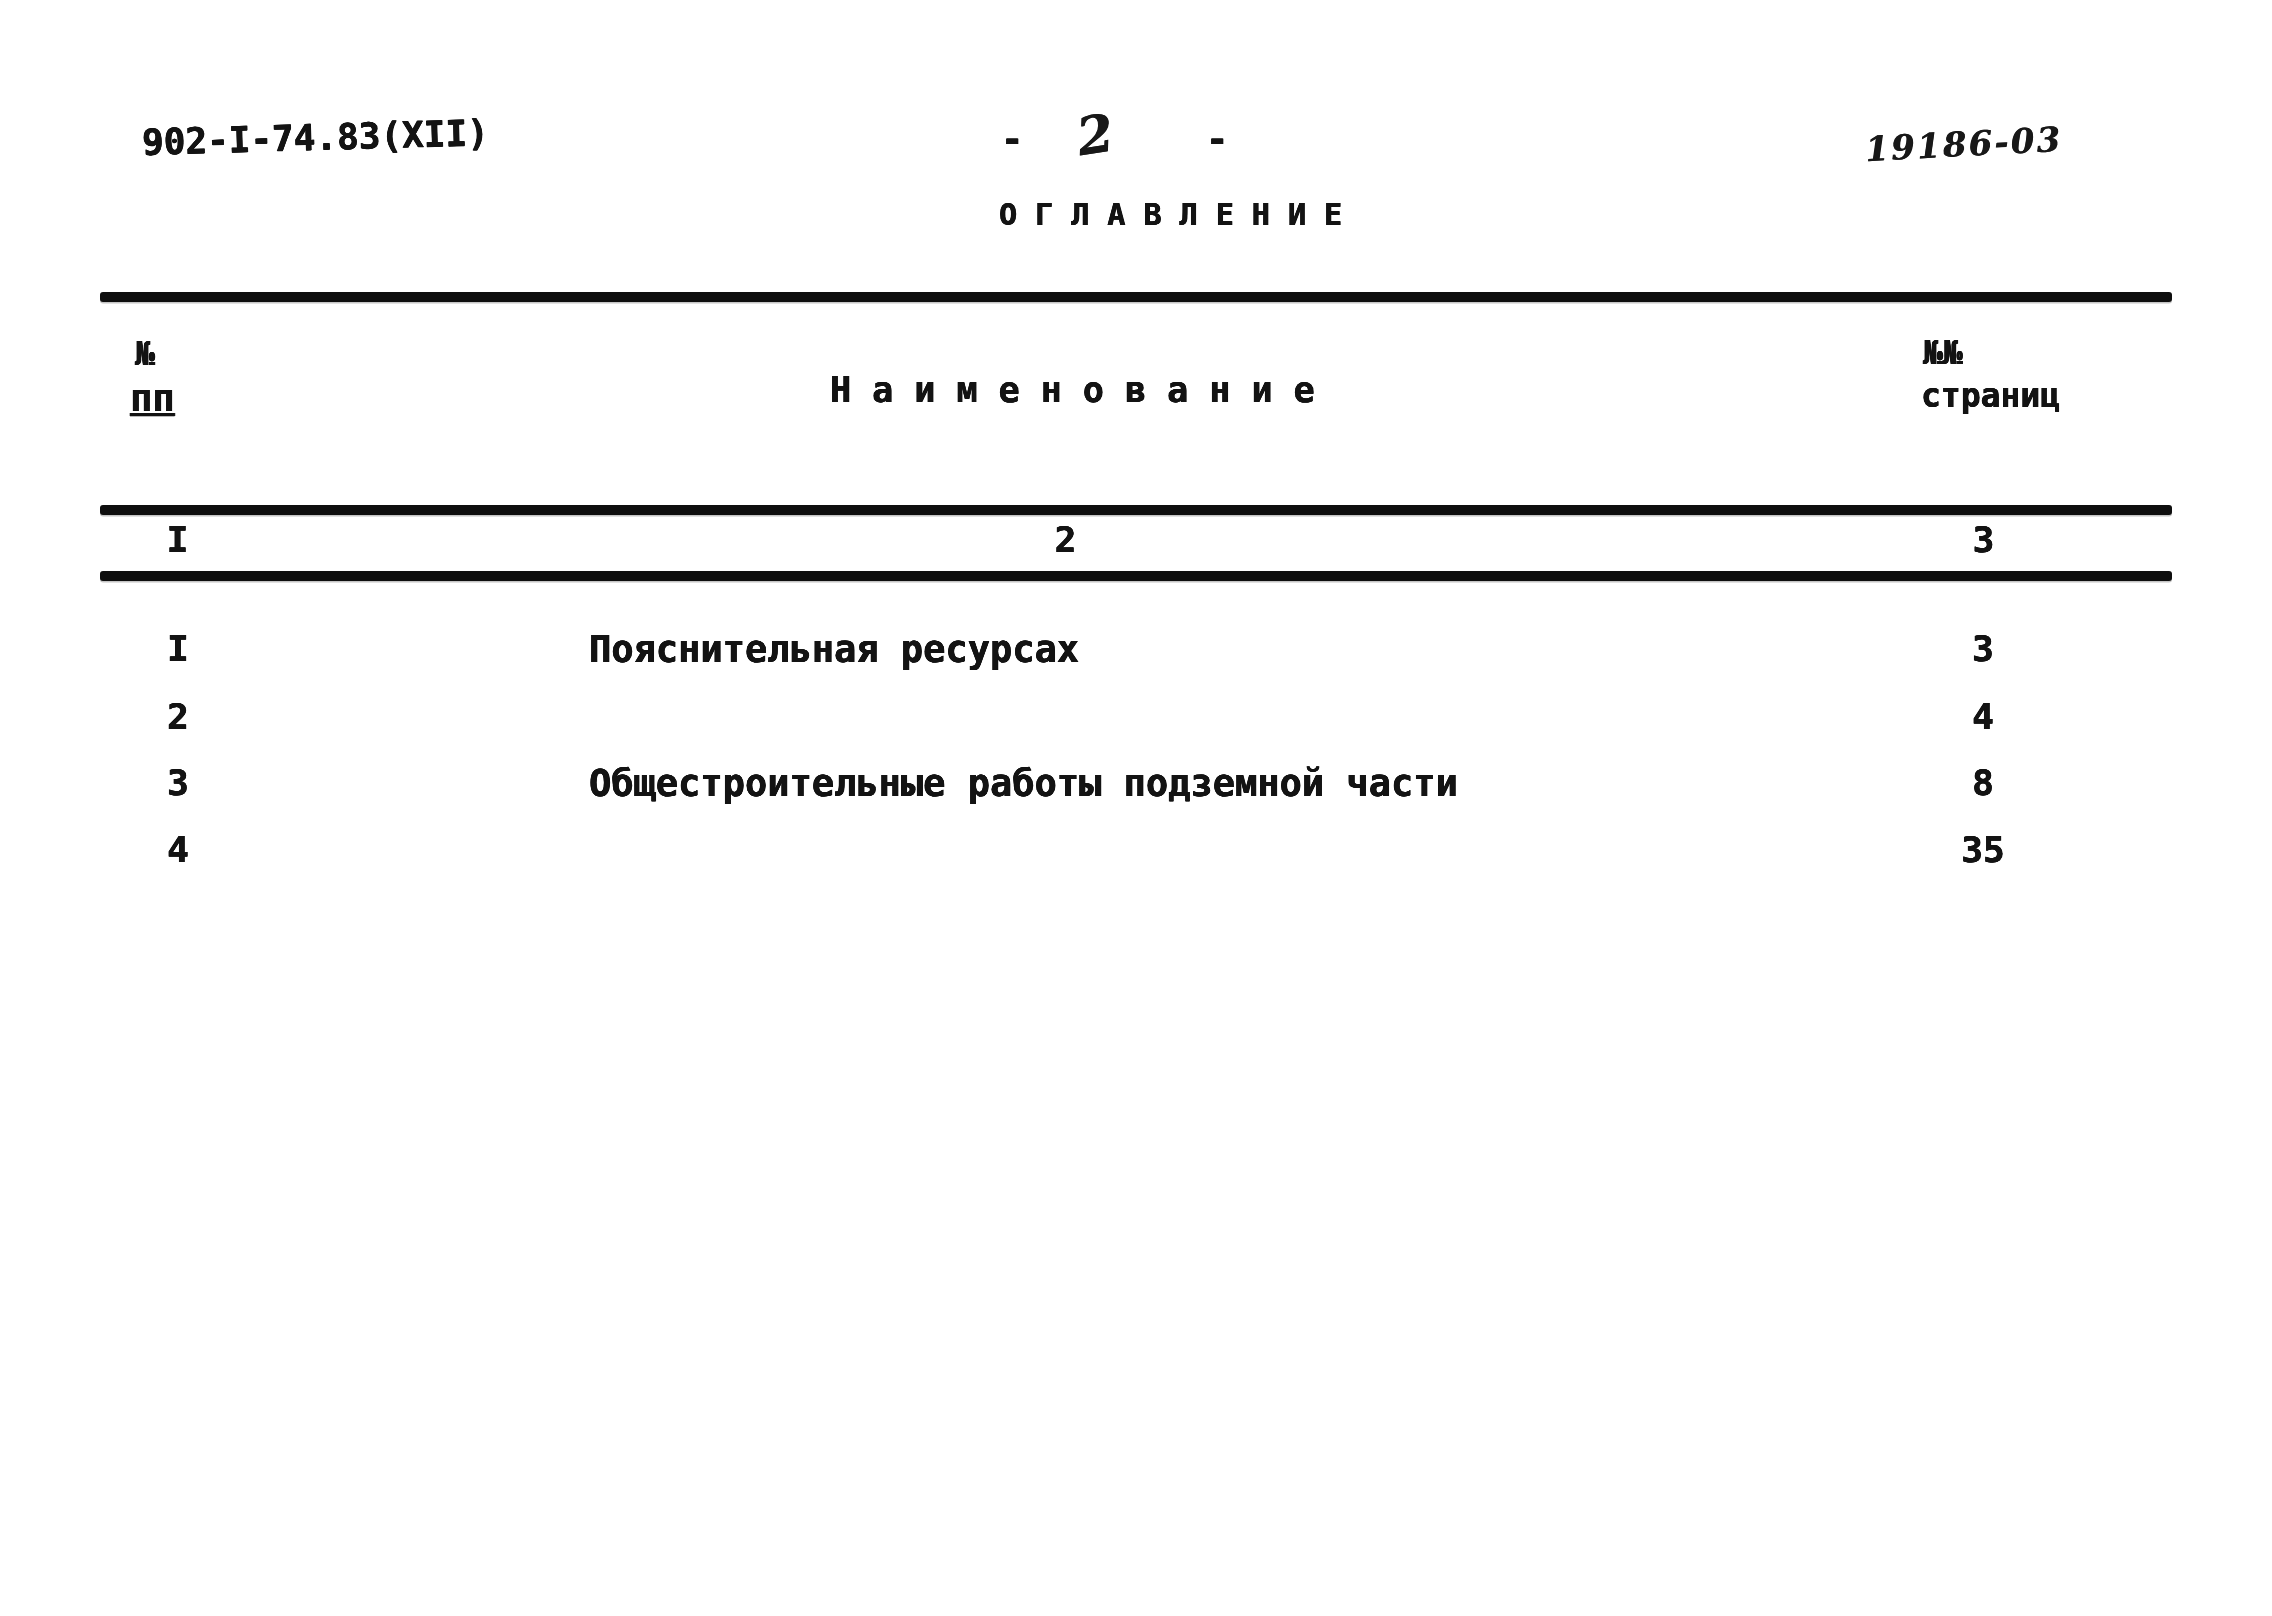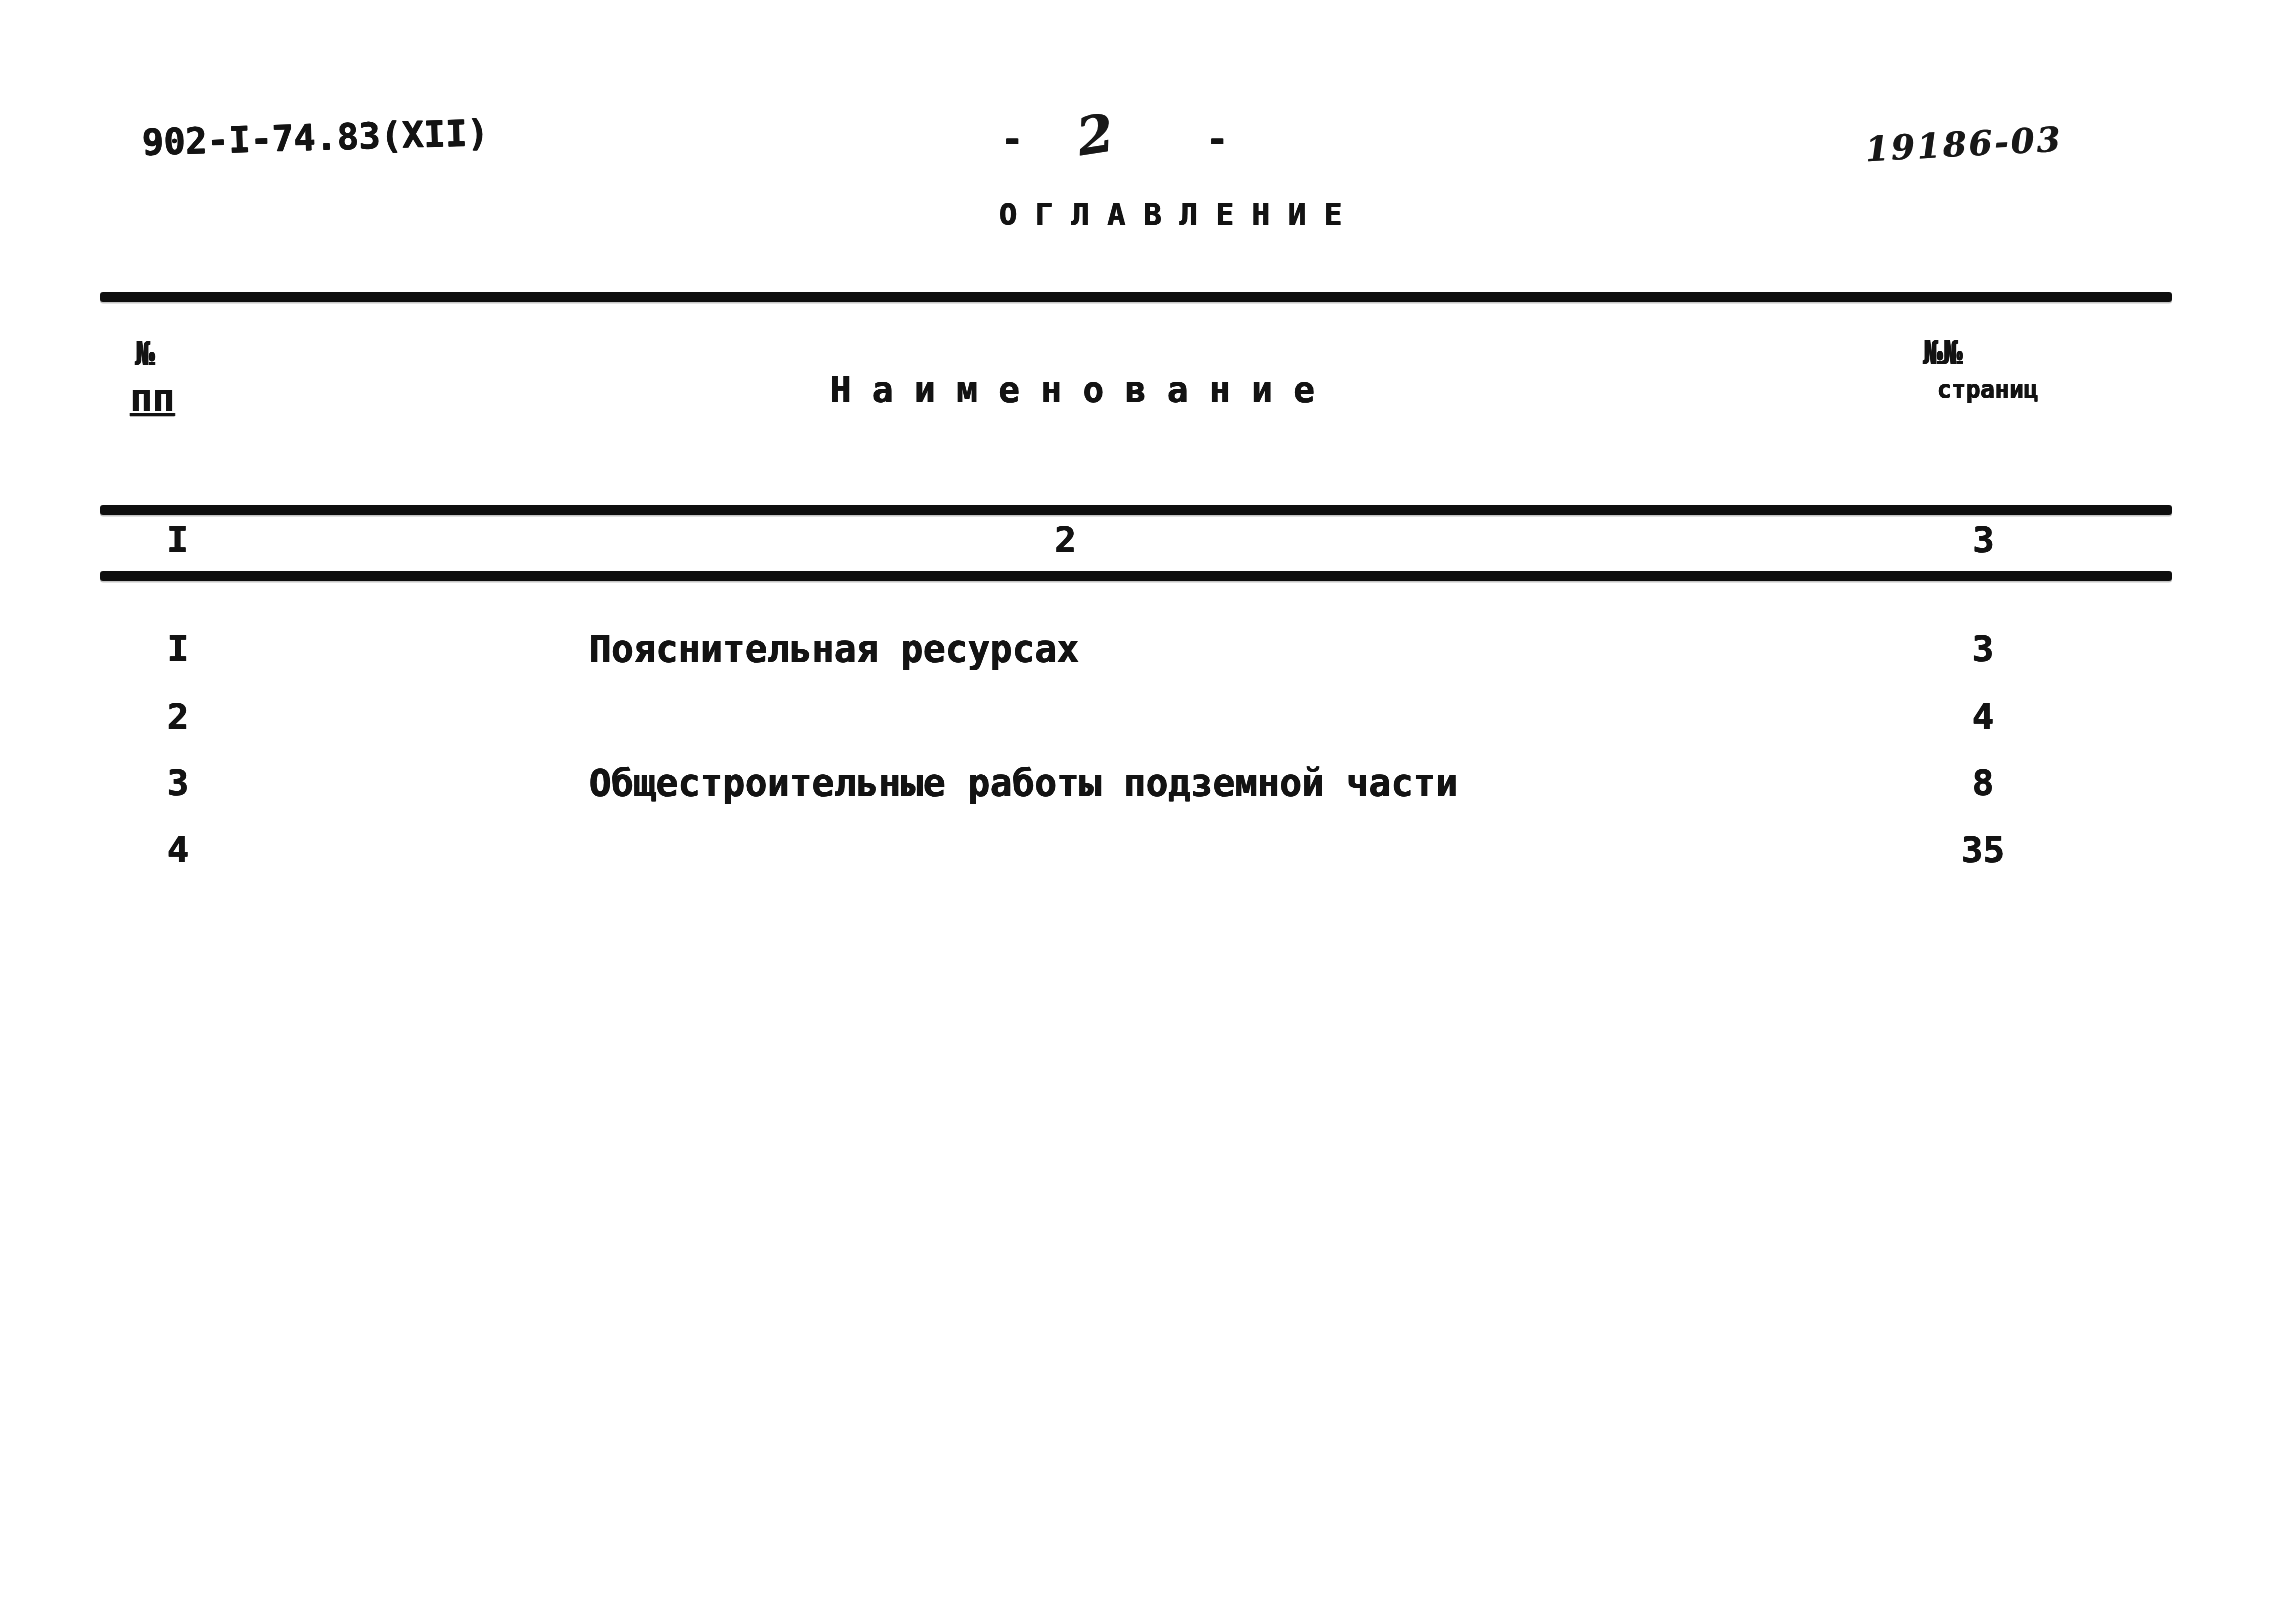--- a/index.html
+++ b/index.html
@@ -47,21 +47,21 @@
   .pg-right    { left: 1206px; top: 118px;  font-size: 37px; }
   .hw-code     { left: 1865px; top: 124px;  font-size: 34px; transform: rotate(-3deg); letter-spacing: 2.2px; }
   .title       { left: 959px; top: 197px;  font-size: 30px; margin-left: 40px; }
   .rule-top    { top: 292px; }
   .rule-mid1   { top: 505px; }
   .rule-mid2   { top: 571px; }
   .th-no       { left: 135px;  top: 334px;  font-size: 33px; }
   .th-pp       { left: 130px;  top: 377px;  font-size: 37px; text-decoration: underline; }
   .th-name     { left: 830px; top: 370px;  font-size: 35px; }
   .th-nono     { left: 1923px; top: 333px;  font-size: 33px; }
-  .th-pages    { left: 1921px; top: 376px;  font-size: 24px; margin-left: 16px; }
+  .th-pages    { left: 1921px; top: 376px;  font-size: 33px; }
   .colnum-1    { left: 148px;  top: 519px;  width: 59px;  text-align: center; font-size: 36px; }
   .colnum-2    { left: 1036px; top: 519px;  width: 59px;  text-align: center; font-size: 36px; }
   .colnum-3    { left: 1954px; top: 519px;  width: 59px;  text-align: center; font-size: 36px; }
   .row { position: absolute; left: 0; width: 2273px; height: 44px; }
   .row .cell { position: absolute; top: 0; font-weight: bold; white-space: nowrap;
                text-shadow: 0.4px 0 currentColor, -0.3px 0 currentColor, 0 0.3px currentColor; }
   .row .num  { left: 147px;  width: 62px;  text-align: center; font-size: 36px; }
   .row .name { left: 589px;  font-size: 37px; }
   .row .page { left: 1909px; width: 148px; text-align: center; font-size: 36px; }
   .row-1 { top: 628px; }

